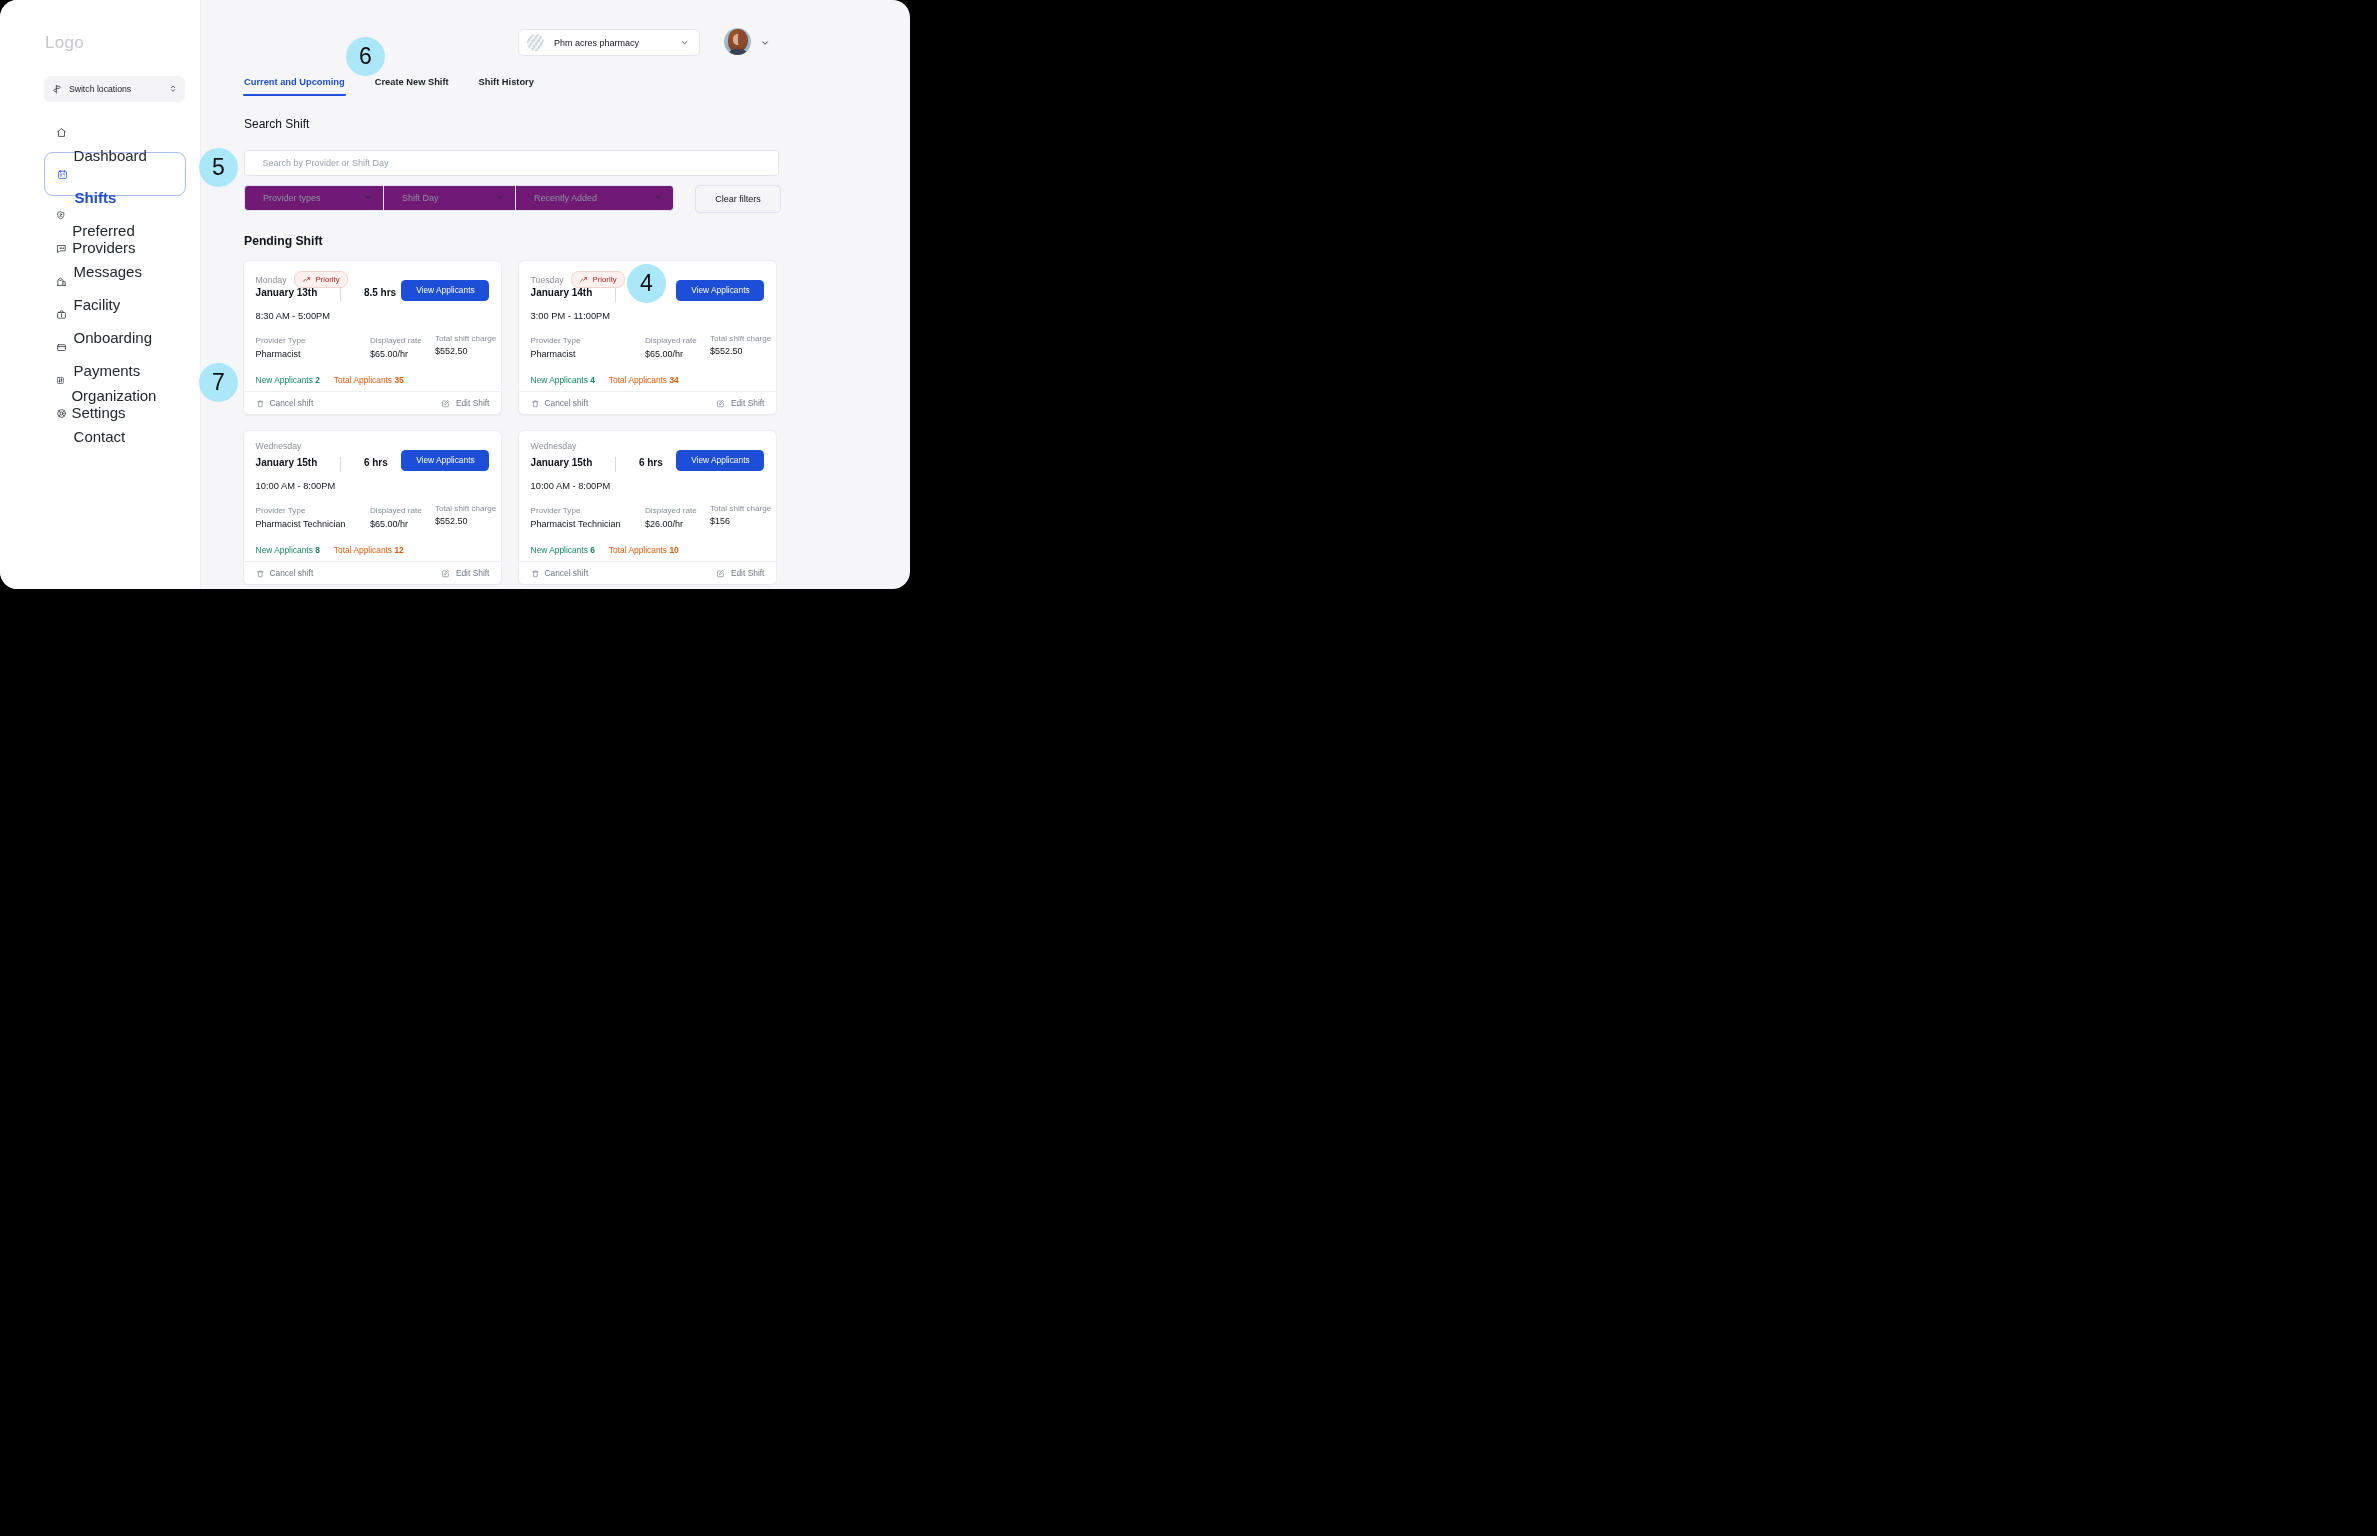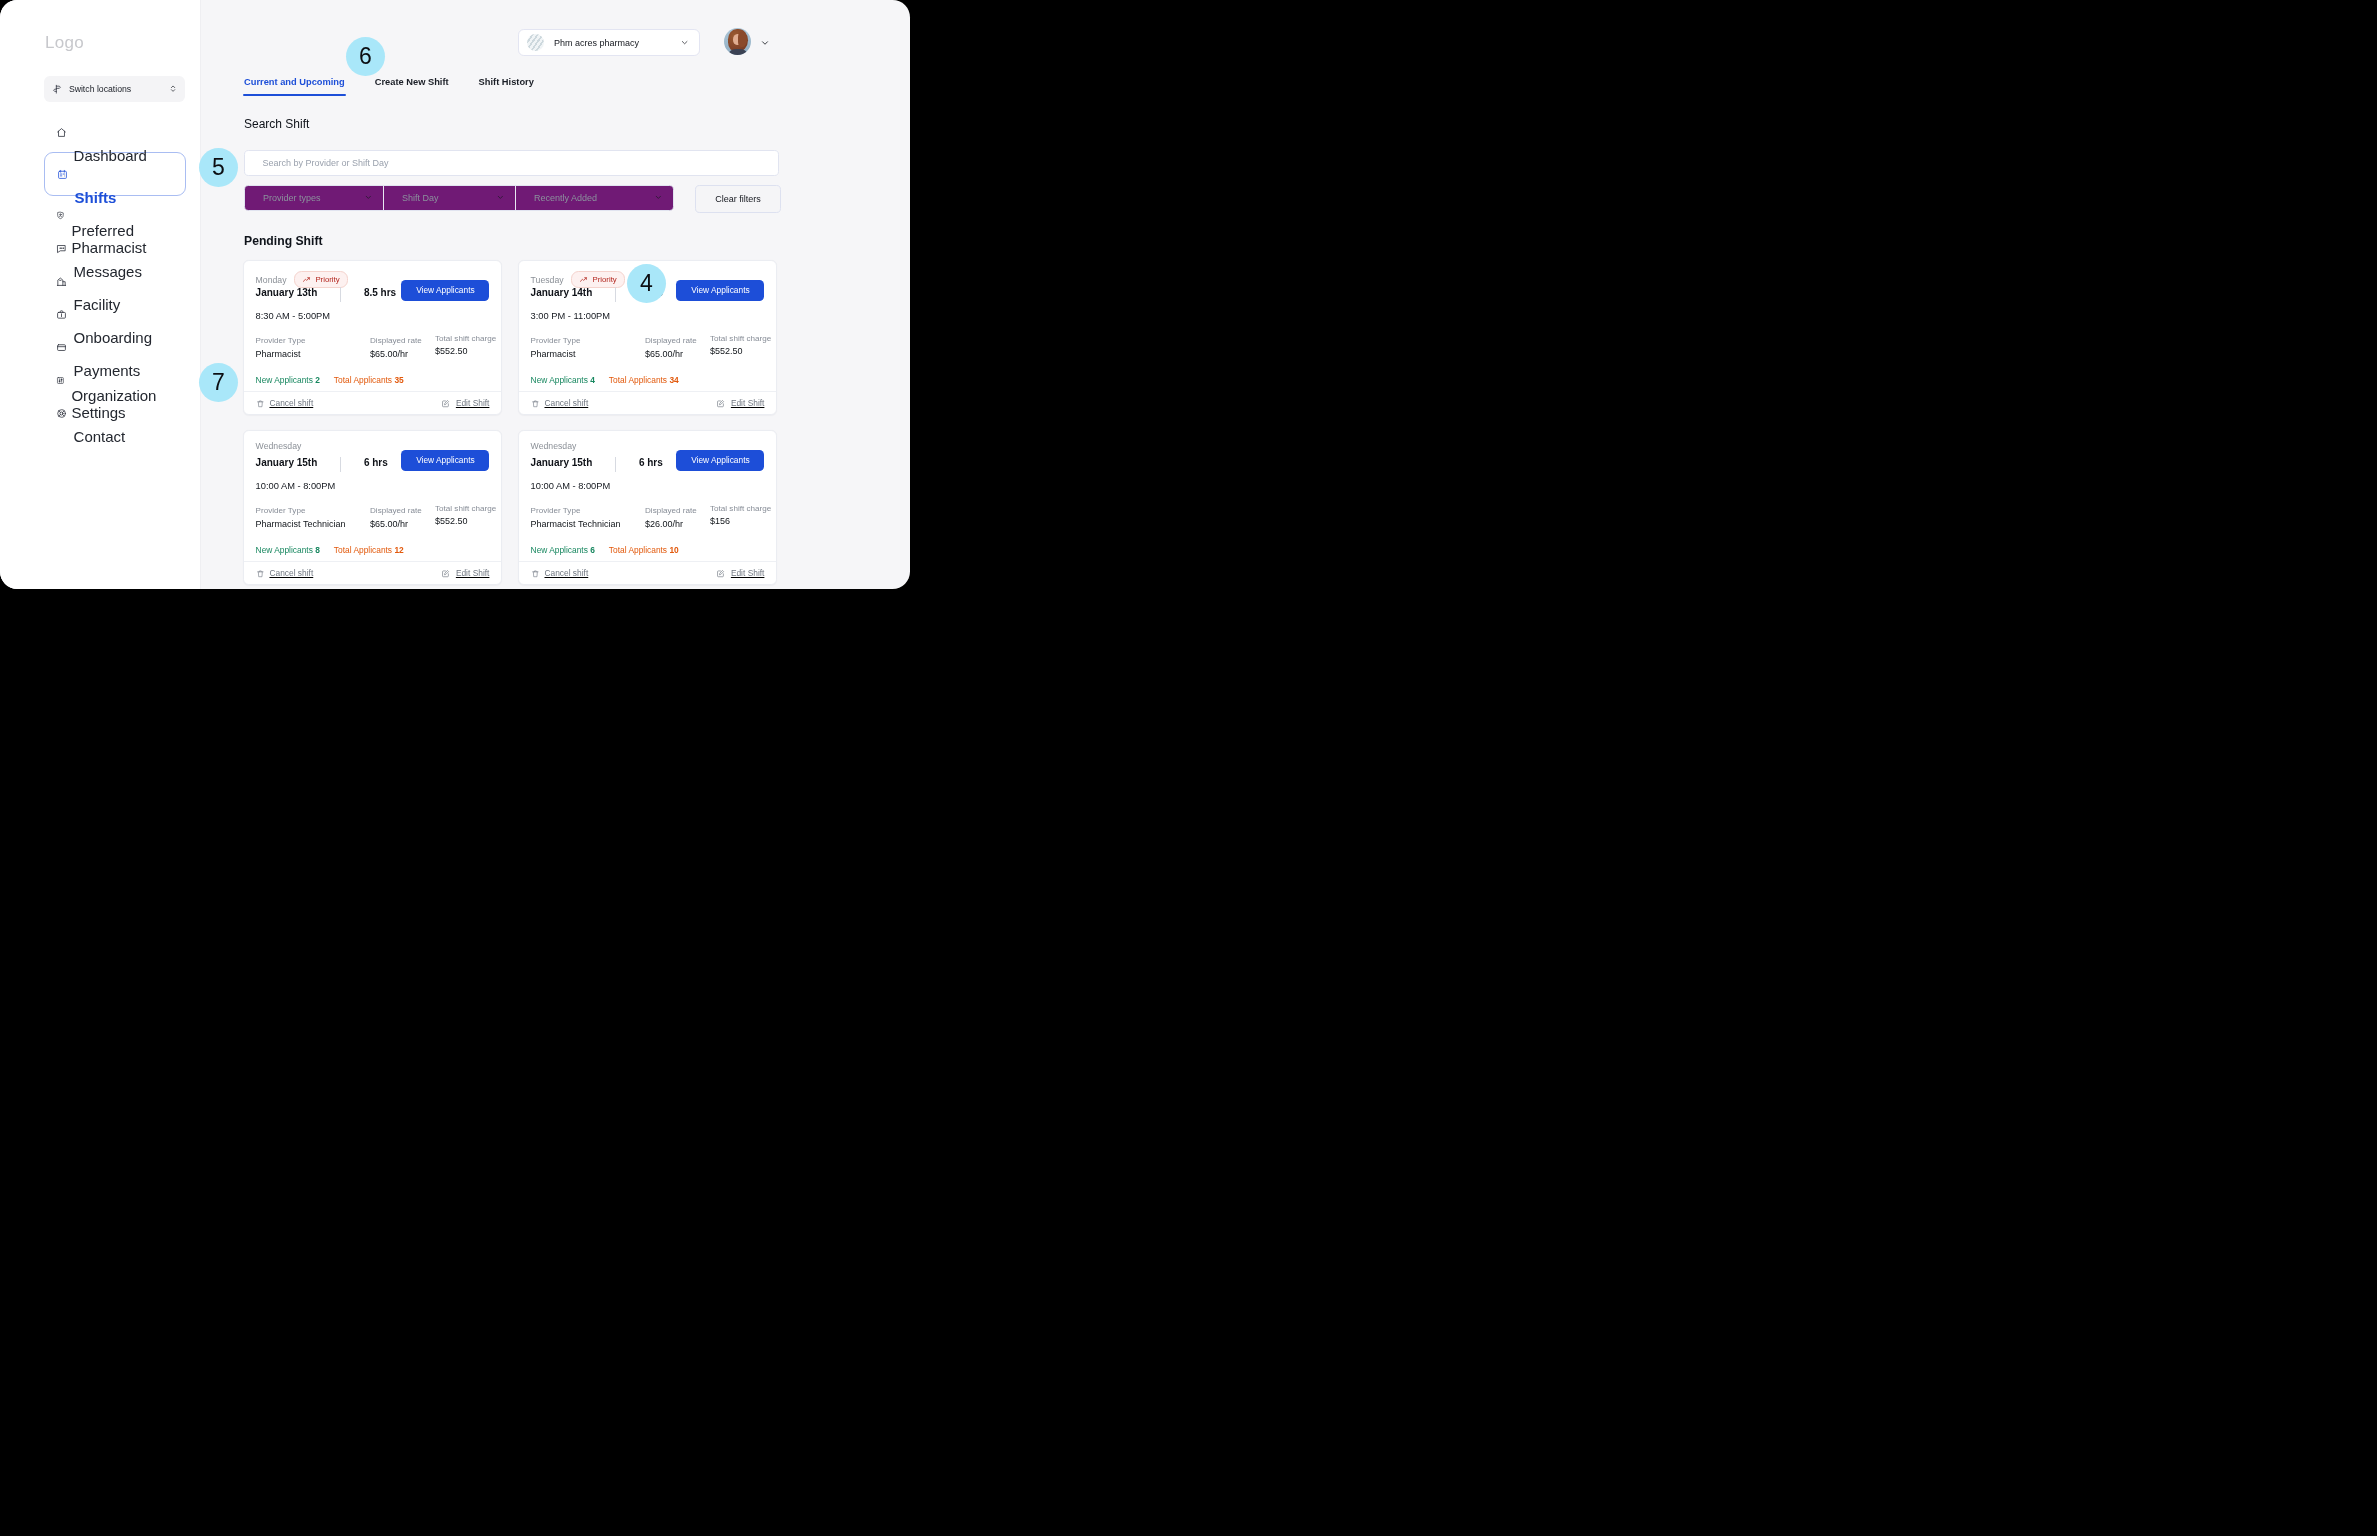--- a/index.html
+++ b/index.html
@@ -78,21 +78,21 @@
   .vdiv{width:0.6px;height:15px;background:#d7dae1;}
   .time{position:absolute;left:11.6px;top:50px;font-size:9.3px;color:#14181f;font-weight:500;}
   .meta-lbl{position:absolute;font-size:8.1px;color:#878d97;}
   .meta-val{position:absolute;font-size:9px;color:#101419;font-weight:500;}
   .lp{left:11.6px;top:75px;} .lr{left:126px;top:75px;} .lc{left:191px;top:73px;}
   .vp{left:11.6px;top:88px;} .vr{left:126px;top:88px;} .vc{left:191px;top:85px;}
   .applicants{position:absolute;left:11.6px;top:114px;display:flex;gap:14px;font-size:8.4px;font-weight:500;}
   .app-new{color:#17875f;} .app-total{color:#e2590c;}
   .applicants b{font-weight:700;}
   .card-footer{position:absolute;left:0;right:0;bottom:0;height:22.6px;border-top:0.6px solid #eef0f4;
-    display:flex;justify-content:space-between;padding:0 11.6px;box-sizing:border-box;text-decoration:underline;}
+    display:flex;justify-content:space-between;padding:0 11.6px;box-sizing:border-box;}
   .foot-act{display:flex;align-items:center;gap:5.2px;color:#6f7680;font-size:8.4px;cursor:pointer;}
   .foot-act svg{stroke:#7a818b;}
 
   
   .marker{position:absolute;width:39px;height:39px;border-radius:50%;background:#a9e7f9;color:#0c0e12;
     display:flex;align-items:center;justify-content:center;font-size:23px;z-index:40;}
   .m6{left:346px;top:37px;} .m5{left:199px;top:148px;} .m4{left:627px;top:264px;} .m7{left:199px;top:363px;}
 
   svg{display:block;}
 </style>
@@ -133,21 +133,21 @@
             <circle cx="16" cy="15" r="1" fill="currentColor" stroke="none"></circle>
           </svg>
         <span class="mi-label">Shifts</span>
       </div>
       <div class="menu-item">
         <svg width="11" height="11" viewBox="0 0 24 24" fill="none" stroke-width="1.7" stroke-linecap="round" stroke-linejoin="round">
             <path d="M12 3l7.5 2v6.2c0 5-3.7 8.2-7.5 9.3-3.8-1.1-7.5-4.3-7.5-9.3V5z"></path>
             <circle cx="12" cy="9.5" r="2"></circle>
             <path d="M8.8 15.5c.6-1.6 1.9-2.4 3.2-2.4s2.6.8 3.2 2.4"></path>
           </svg>
-        <span class="mi-label">Preferred Pharmacist</span>
+        <span class="mi-label">Preferred Providers</span>
       </div>
       <div class="menu-item">
         <svg width="11" height="11" viewBox="0 0 24 24" fill="none" stroke-width="1.7" stroke-linecap="round" stroke-linejoin="round">
             <path d="M4 5.5h16v11.5H9.5L4 20.5z"></path>
             <circle cx="9" cy="11.2" r=".4" fill="currentColor"></circle>
             <circle cx="12.5" cy="11.2" r=".4" fill="currentColor"></circle>
             <circle cx="16" cy="11.2" r=".4" fill="currentColor"></circle>
           </svg>
         <span class="mi-label">Messages</span>
       </div>

